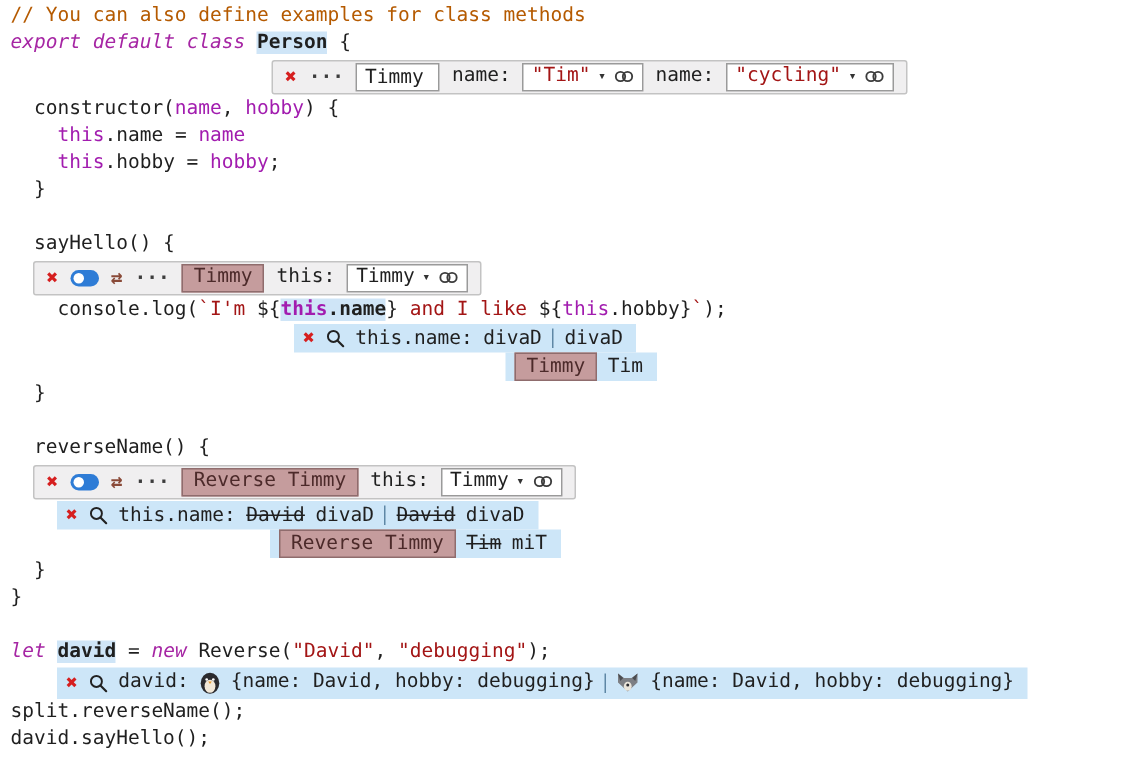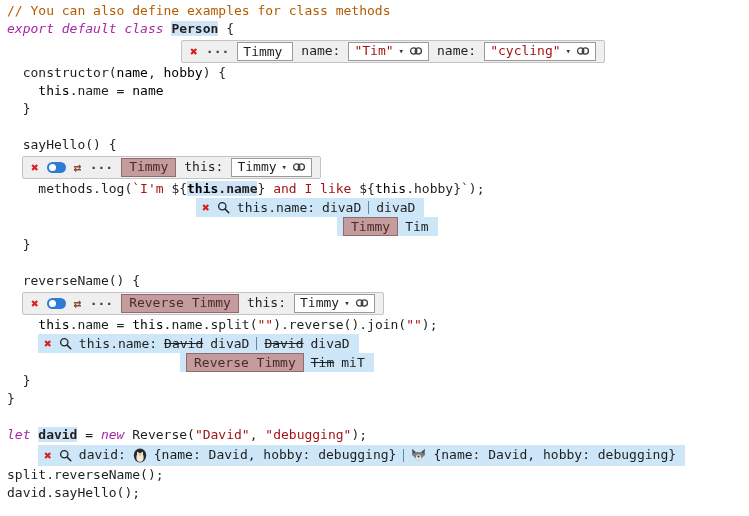--- a/index.html
+++ b/index.html
@@ -6,21 +6,21 @@
   body { margin:0; background:#ffffff; }
   .editor {
     width:749px; height:516px; overflow:hidden;
     font-family:"DejaVu Sans Mono", monospace;
     font-size:13px; line-height:18px; color:#1f1f1f;
     padding:2px 0 0 7px; background:#ffffff;
   }
   .line { white-space:pre; height:18px; }
   .kw { color:#a626a4;font-style:italic; }
   .cm { color:#b55a00;margin-top:16px; }
-  .vr { color:#000000; }
+  .vr { color:#a21caf; }
   .st { color:#a31515; }
   .hl { background:#cfe5f7;font-weight:bold; }
   .row { display:flex; align-items:center; }
   .wrow { height:26px; }
   .rrow { height:19px; }
   .trow { height:22px; }
   .widget {
     display:inline-flex; align-items:center; gap:8px;
     background:#f0eff0; border:1px solid #c3c3c3; border-radius:2px;
     padding:1px 8px; height:23px;
@@ -90,20 +90,21 @@
             </svg>
           </span>
       </span>
     </div>
   </div>
 
   <div class="line"><span>  constructor(</span><span class="vr">name</span><span>, </span><span class="vr">hobby</span><span>) {</span></div>
 
   <div class="line"><span>    </span><span class="vr">this</span><span>.name = </span><span class="vr">name</span></div>
 
+  <div class="line"><span>    </span><span class="vr">this</span><span>.hobby = </span><span class="vr">hobby</span><span>;</span></div>
 
   <div class="line"><span>  }</span></div>
 
   <div class="line"></div>
 
   <div class="line"><span>  sayHello() {</span></div>
 
   <div class="row wrow" style="margin-left:15px">
     <div class="widget">
       <span class="x">✖</span>
@@ -118,21 +119,21 @@
         <span class="icon">
             <svg width="14" height="10" viewBox="0 0 18 12">
               <circle cx="6" cy="6" r="4" fill="none" stroke="#3c3c3c" stroke-width="1.6"></circle>
               <circle cx="12" cy="6" r="4" fill="none" stroke="#3c3c3c" stroke-width="1.6"></circle>
             </svg>
           </span>
       </span>
     </div>
   </div>
 
-  <div class="line"><span>    methods.log(</span><span class="st">`I'm </span><span>${</span><span class="vr hl">this</span><span class="hl">.name</span><span>}</span><span class="st"> and I like </span><span>${</span><span class="vr">this</span><span>.hobby</span><span>}</span><span class="st">`</span><span>);</span></div>
+  <div class="line"><span>    console.log(</span><span class="st">`I'm </span><span>${</span><span class="vr hl">this</span><span class="hl">.name</span><span>}</span><span class="st"> and I like </span><span>${</span><span class="vr">this</span><span>.hobby</span><span>}</span><span class="st">`</span><span>);</span></div>
 
   <div class="row rrow" style="margin-left:189px">
     <div class="res">
       <span class="x">✖</span>
       <span class="icon"><svg width="13" height="13" viewBox="0 0 16 16">
             <circle cx="6.5" cy="6.5" r="4.5" fill="none" stroke="#222" stroke-width="1.6"></circle>
             <line x1="10" y1="10" x2="14.5" y2="14.5" stroke="#222" stroke-width="1.8" stroke-linecap="round"></line>
           </svg></span>
       <span>this.name:</span>
       <span>divaD</span>
@@ -167,21 +168,20 @@
         <span class="icon">
             <svg width="14" height="10" viewBox="0 0 18 12">
               <circle cx="6" cy="6" r="4" fill="none" stroke="#3c3c3c" stroke-width="1.6"></circle>
               <circle cx="12" cy="6" r="4" fill="none" stroke="#3c3c3c" stroke-width="1.6"></circle>
             </svg>
           </span>
       </span>
     </div>
   </div>
 
-  <div class="line"><span>    </span><span class="vr">this</span><span>.name = </span><span class="vr">this</span><span>.name.split(</span><span class="st">""</span><span>).reverse().join(</span><span class="st">""</span><span>);</span></div>
 
   <div class="row rrow" style="margin-left:31px">
     <div class="res">
       <span class="x">✖</span>
       <span class="icon"><svg width="13" height="13" viewBox="0 0 16 16">
             <circle cx="6.5" cy="6.5" r="4.5" fill="none" stroke="#222" stroke-width="1.6"></circle>
             <line x1="10" y1="10" x2="14.5" y2="14.5" stroke="#222" stroke-width="1.8" stroke-linecap="round"></line>
           </svg></span>
       <span>this.name:</span>
       <span class="strike">David</span>

